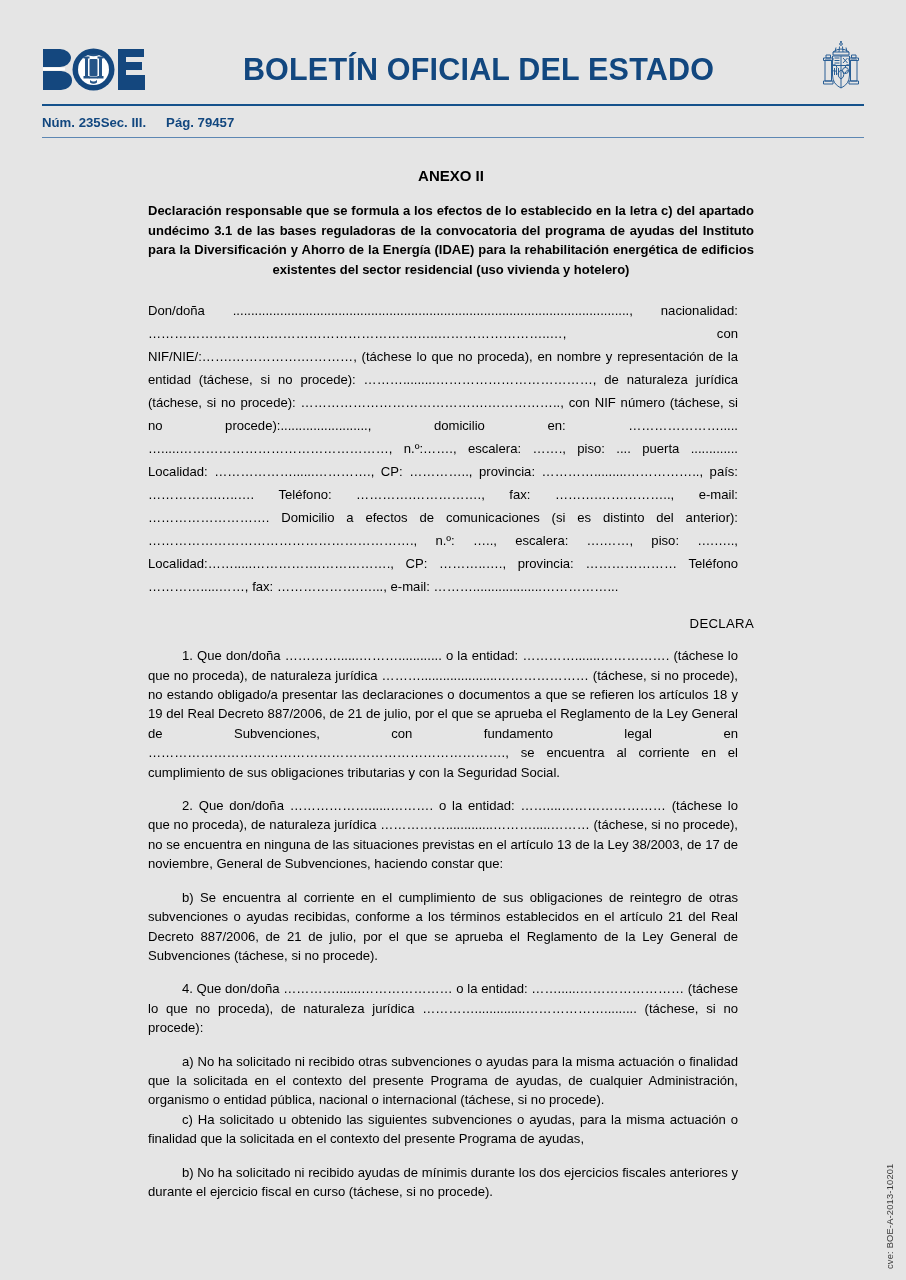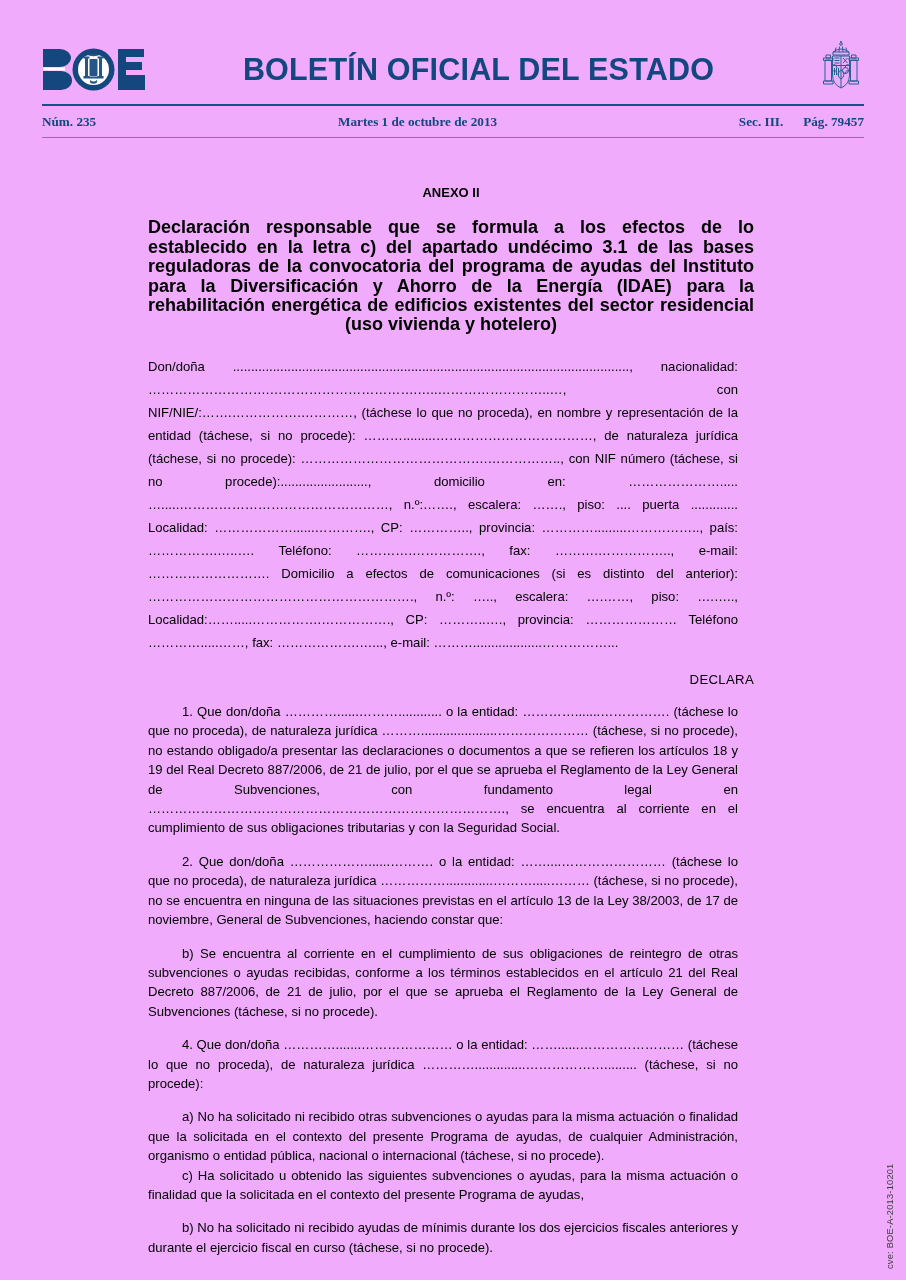--- a/index.html
+++ b/index.html
@@ -16,21 +16,21 @@
     color: #000000;
     overflow: hidden;
   }
 
   
   .page {
     position: relative;
     width: 906px;
     height: 1280px;
     box-sizing: border-box;
-    background: #f0abfc;
+    background: #e5e5e5;
   }
 
   
   .masthead {
     position: absolute;
     left: 42px;
     top: 36px;
     width: 822px;
     height: 66px;
     display: flex;
@@ -82,21 +82,21 @@
   }
 
   .infobar {
     position: absolute;
     left: 42px;
     top: 109px;
     width: 822px;
     height: 26px;
     display: flex;
     align-items: center;
-    font-family: Liberation Serif, serif;
+    font-family: Liberation Sans, sans-serif;
     font-weight: bold;
     font-size: 13.2px;
     color: #12477f;
   }
   .infobar-left   { flex: 0 0 auto; white-space: nowrap; }
   .infobar-center { flex: 1 1 auto; text-align: center; white-space: nowrap; }
   .infobar-right  { flex: 0 0 auto; white-space: nowrap; display: flex; gap: 20px; }
 
   
   .content {
@@ -106,29 +106,29 @@
     width: 606px;
     font-family: "Liberation Sans", sans-serif;
     font-size: 13.1px;
     line-height: 19.3px;
     color: #000000;
   }
 
   .annex-label {
     text-align: center;
     font-weight: bold;
-    font-size: 13px;
-    margin: 17px 0 16px 0;
+    font-size: 15px;
+    margin: 0 0 16px 0;
   }
 
   .annex-title {
     text-align: justify;
     text-align-last: center;
     font-weight: bold;
-    font-size: 18px;
+    font-size: 13px;
     line-height: 19.4px;
     margin: 0 0 20px 0;
     hyphens: none;
   }
 
   .form-block {
     text-align: justify;
     text-align-last: left;
     margin: 0 16px 16px 0;
     line-height: 23px;
@@ -225,21 +225,20 @@
         <circle cx="55" cy="61" r="6"></circle>
         <path d="M46 78 a10 10 0 0 0 0 -18 a10 10 0 0 0 0 18 z"></path>
       </g>
     </svg>
   </div>
 
   <div class="rule-top"></div>
 
   <div class="infobar">
     <span class="infobar-left">Núm. 235</span>
-    <span class="infobar-center">Martes 1 de octubre de 2013</span>
     <span class="infobar-right">
       <span>Sec. III.</span>
       <span>Pág. 79457</span>
     </span>
   </div>
 
   <div class="rule-bottom"></div>
 
   <div class="content">
 

